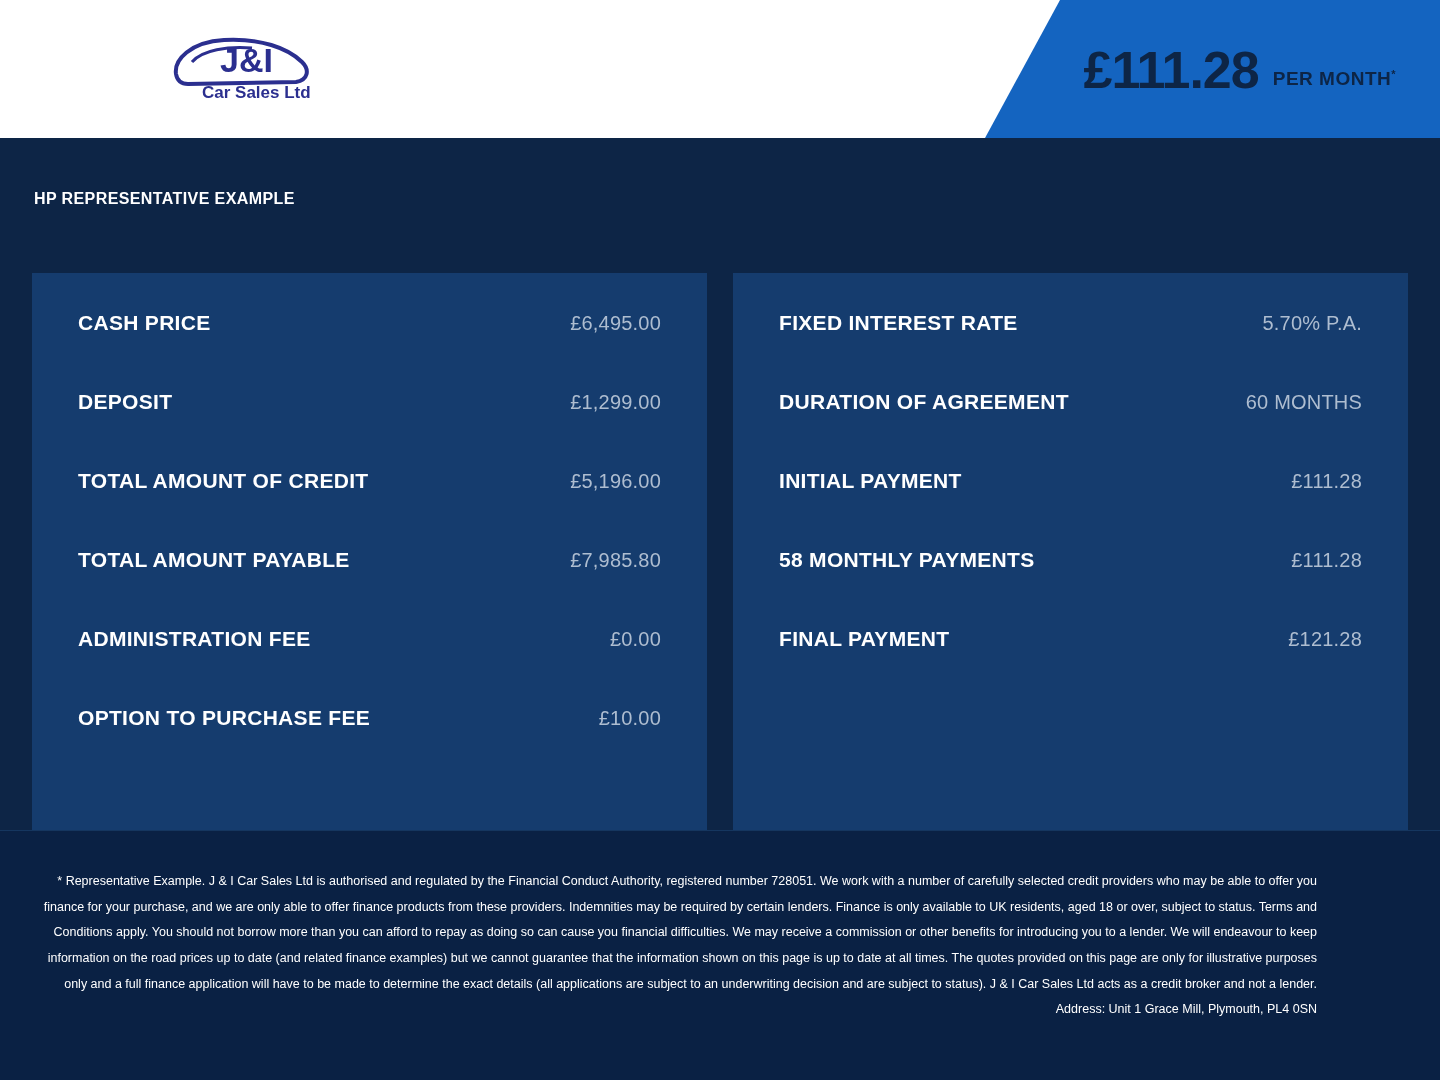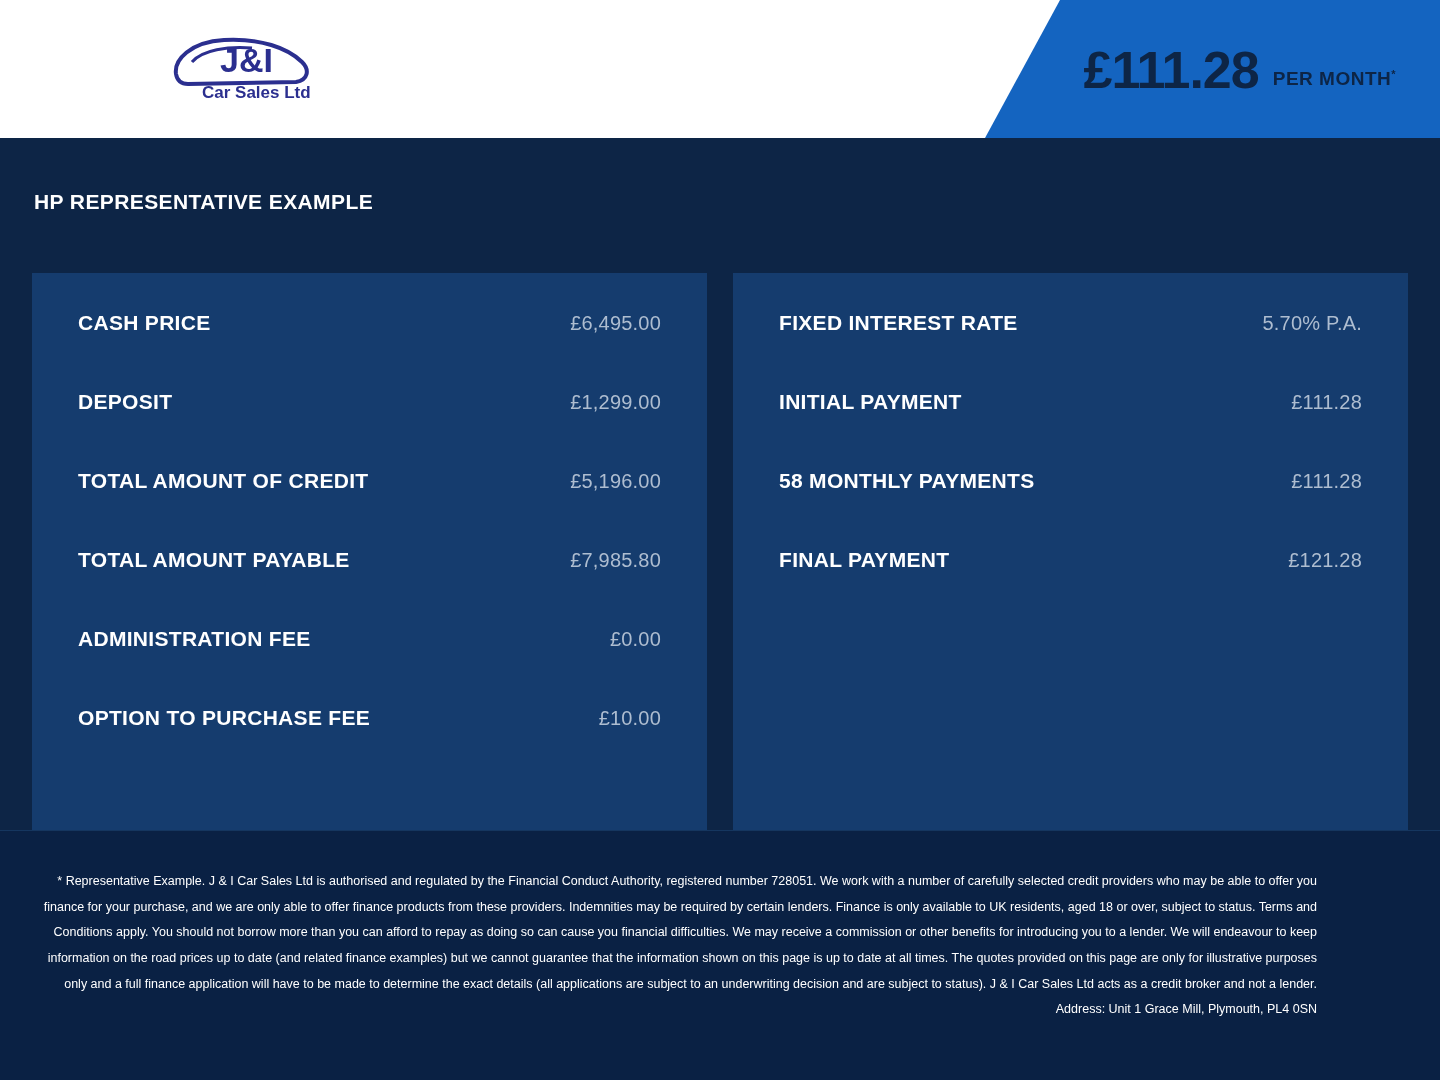--- a/index.html
+++ b/index.html
@@ -60,21 +60,21 @@
     color: #0d2546;
     letter-spacing: 0.5px;
     padding-bottom: 6px;
   }
   .price-per sup { font-size: 11px; }
 
   
   .title {
     position: absolute;
     left: 34px; top: 190px;
-    font-size: 21px;
+    font-size: 16px;
     font-weight: bold;
     color: #ffffff;
     letter-spacing: 0.4px;
   }
 
   
   .panels {
     position: absolute;
     left: 32px; top: 273px;
     width: 1376px;
@@ -181,20 +181,24 @@
         <span class="row-value">£10.00</span>
       </div>
     </div>
 
     <div class="panel">
       <div class="row">
         <span class="row-label">FIXED INTEREST RATE</span>
         <span class="row-value">5.70% P.A.</span>
       </div>
       <div class="row">
+        <span class="row-label">DURATION OF AGREEMENT</span>
+        <span class="row-value">60 MONTHS</span>
+      </div>
+      <div class="row">
         <span class="row-label">INITIAL PAYMENT</span>
         <span class="row-value">£111.28</span>
       </div>
       <div class="row">
         <span class="row-label">58 MONTHLY PAYMENTS</span>
         <span class="row-value">£111.28</span>
       </div>
       <div class="row">
         <span class="row-label">FINAL PAYMENT</span>
         <span class="row-value">£121.28</span>

